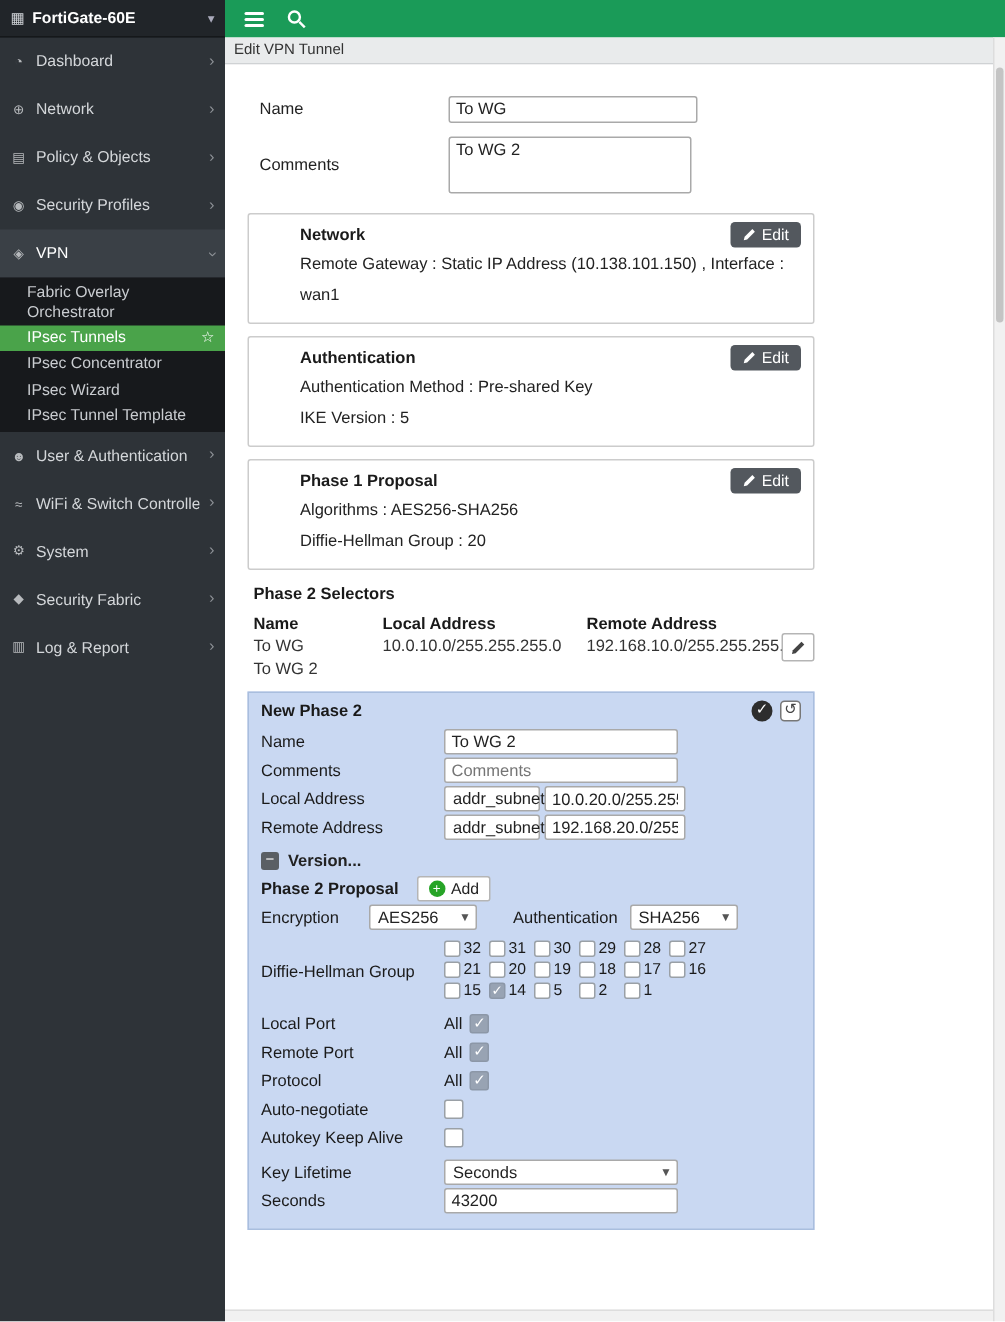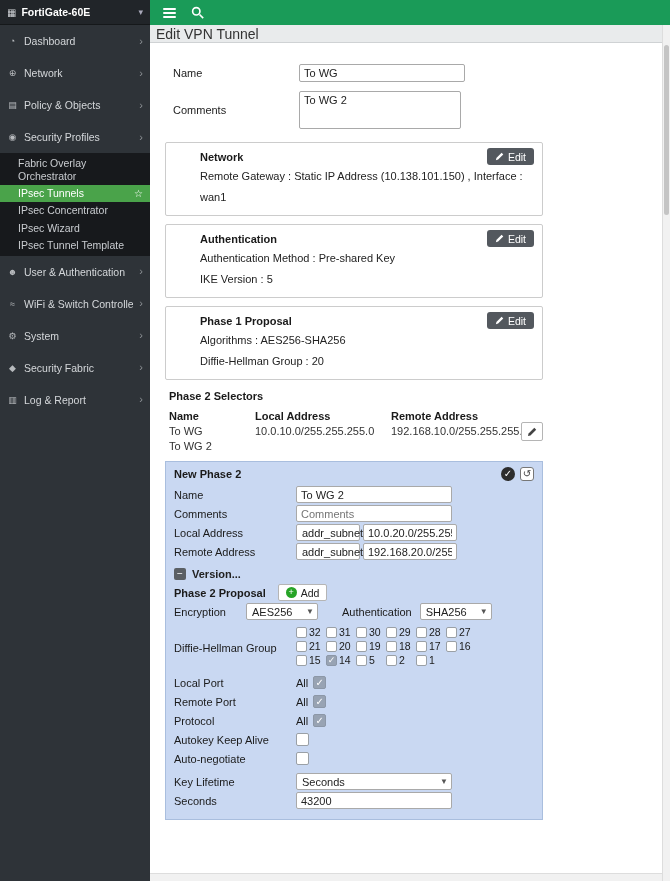--- a/index.html
+++ b/index.html
@@ -34,21 +34,21 @@
   .sub-item .sub-label{flex:1}
   .sub-item.selected{background:#4aa34a;color:#fff}
   .star{color:#fff;font-size:10px}
   .sub-item.low-indent{padding-left:8px}
 
   
   .topbar{position:absolute;left:150px;right:0;top:0;height:25px;background:#1a9b58;display:flex;align-items:center;gap:15px;padding:0 13px}
   .hamburger{display:inline-flex;flex-direction:column;justify-content:space-between;width:13px;height:10px;cursor:pointer}
   .hamburger i{height:2px;background:#fff;border-radius:1px}
   .tb-search{display:inline-flex;cursor:pointer}
-  .breadcrumb{position:absolute;left:150px;right:0;top:25px;height:18px;background:#e9ebec;border-bottom:1px solid #cfd2d4;display:flex;align-items:center;padding:0 6px;font-size:14px;color:#333}
+  .breadcrumb{position:absolute;left:150px;right:0;top:25px;height:18px;background:#e9ebec;border-bottom:1px solid #cfd2d4;display:flex;align-items:center;padding:0 6px;font-size:10px;color:#333}
 
   
   .vscroll{position:absolute;right:0;top:25px;bottom:0;width:8px;background:#f1f1f1;border-left:1px solid #ddd}
   .vscroll .thumb{margin:20px 1px 0;height:170px;background:#c4c4c4;border-radius:3px}
   .hscroll{position:absolute;left:150px;right:8px;bottom:0;height:8px;background:#f1f1f1;border-top:1px solid #ddd}
 
   
   .main{position:absolute;left:150px;right:8px;top:43px;bottom:8px;background:#fff;overflow:hidden}
   .content{padding:21px 0 0 15px;width:395px}
   .frow{display:flex;align-items:center;margin-bottom:9px}
@@ -137,20 +137,25 @@
     <div class="nav-item" data-name="sidebar-item-policy-objects">
       <span class="nav-icon" data-name="policy-objects-icon"></span>
       <span class="nav-label" data-name="sidebar-item-label">Policy &amp; Objects</span>
       <span class="chev" data-name="chevron-right-icon">›</span>
     </div>
     <div class="nav-item" data-name="sidebar-item-security-profiles">
       <span class="nav-icon" data-name="security-profiles-icon"></span>
       <span class="nav-label" data-name="sidebar-item-label">Security Profiles</span>
       <span class="chev" data-name="chevron-right-icon">›</span>
     </div>
+    <div class="nav-item active" data-name="sidebar-item-vpn">
+      <span class="nav-icon" data-name="vpn-icon"></span>
+      <span class="nav-label" data-name="sidebar-item-label">VPN</span>
+      <span class="chev down" data-name="chevron-down-icon">›</span>
+    </div>
     <div class="submenu" data-name="vpn-submenu">
       <div class="sub-item" style="width:120px" data-name="sidebar-item-fabric-overlay-orchestrator">
         <span class="sub-label">Fabric Overlay Orchestrator</span>
       </div>
       <div class="sub-item selected" data-name="sidebar-item-ipsec-tunnels">
         <span class="sub-label">IPsec Tunnels</span>
         <span class="star" data-name="star-icon">☆</span>
       </div>
       <div class="sub-item" data-name="sidebar-item-ipsec-concentrator">
         <span class="sub-label">IPsec Concentrator</span>
@@ -441,26 +446,26 @@
         <span class="p2label" data-name="remote-port-label">Remote Port</span>
         <span class="all-label">All</span>
         <span class="cb checked" data-name="remote-port-all-checkbox"></span>
       </div>
       <div class="p2row">
         <span class="p2label" data-name="protocol-label">Protocol</span>
         <span class="all-label">All</span>
         <span class="cb checked" data-name="protocol-all-checkbox"></span>
       </div>
       <div class="p2row">
+        <span class="p2label" data-name="auto-negotiate-label">Auto-negotiate</span>
+        <span class="cb" data-name="auto-negotiate-checkbox"></span>
+      </div>
+      <div class="p2row">
         <span class="p2label" data-name="autokey-keep-alive-label">Autokey Keep Alive</span>
         <span class="cb" data-name="autokey-keep-alive-checkbox"></span>
-      </div>
-      <div class="p2row">
-        <span class="p2label" data-name="auto-negotiate-label">Auto-negotiate</span>
-        <span class="cb" data-name="auto-negotiate-checkbox"></span>
       </div>
 
       <div class="p2row mt6">
         <span class="p2label" data-name="key-lifetime-label">Key Lifetime</span>
         <span class="select w155sel" data-name="key-lifetime-select">
           <span>Seconds</span>
           <span class="caret" data-name="chevron-down-icon">▼</span>
         </span>
       </div>
       <div class="p2row">

